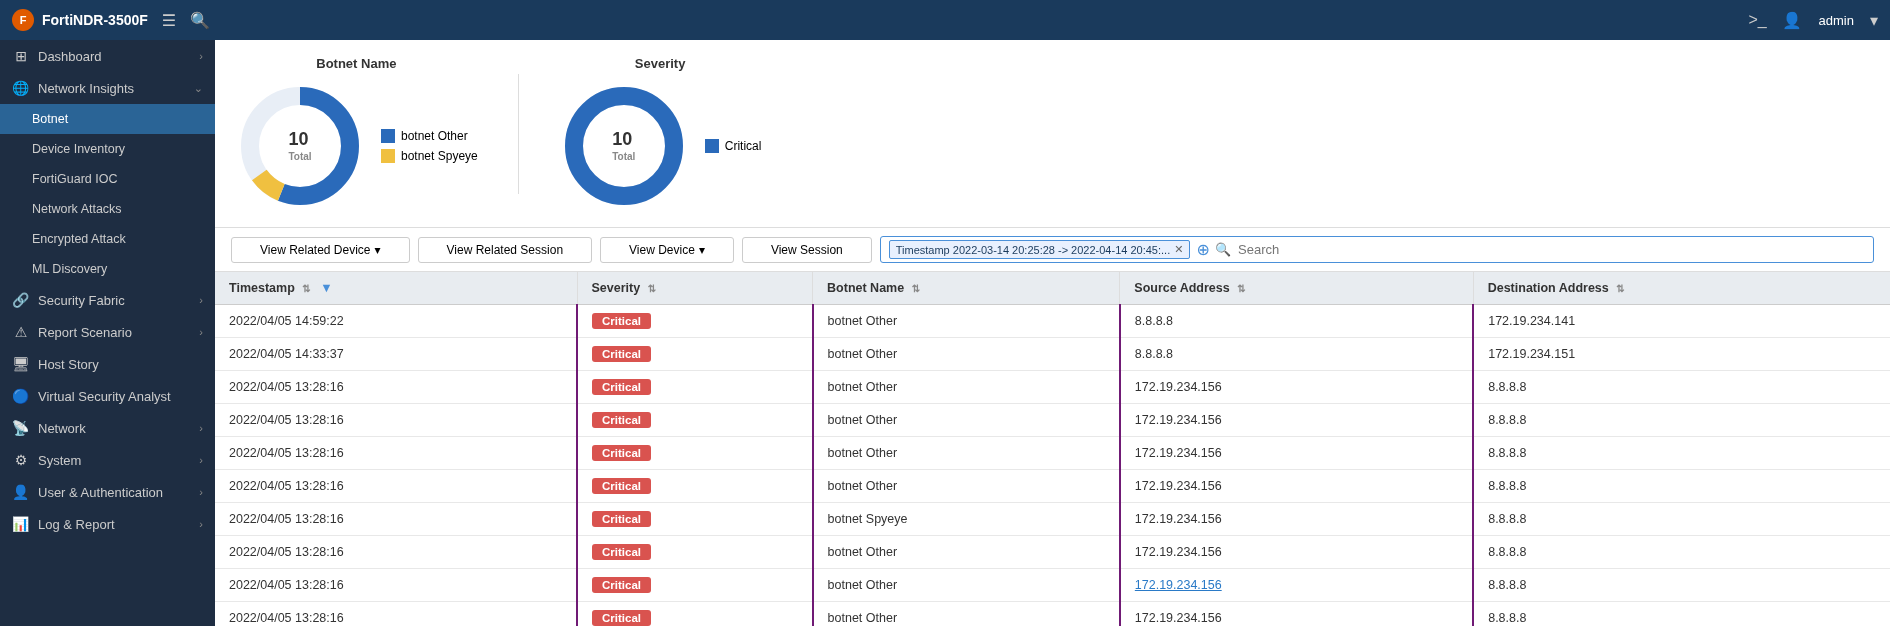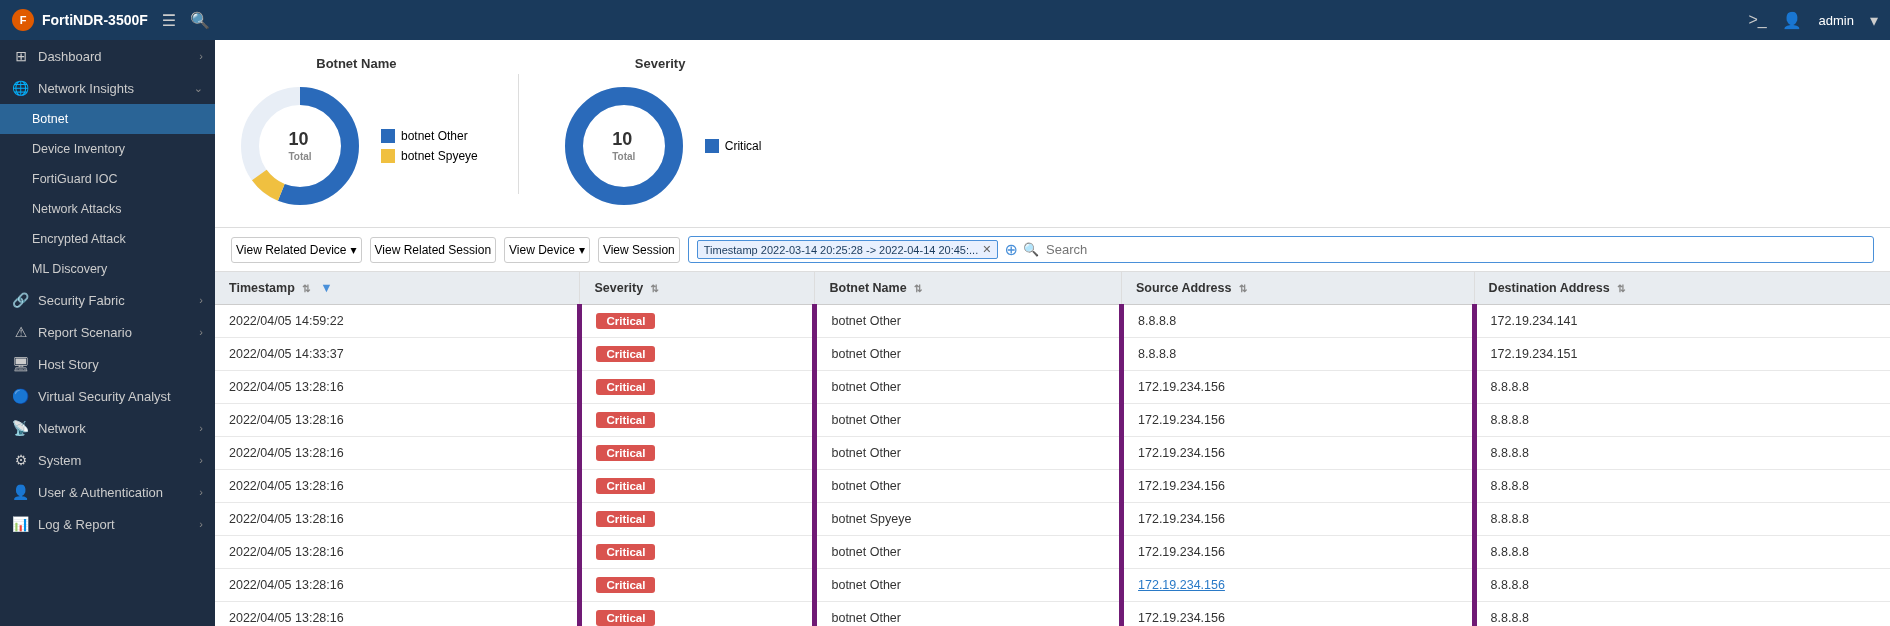--- a/index.html
+++ b/index.html
@@ -76,21 +76,21 @@
       border-bottom: 1px solid #ddd;
       padding: 8px 16px;
       display: flex;
       align-items: center;
       gap: 8px;
       flex-wrap: wrap;
     }
     .btn {
       background: white;
       border: 1px solid #ccc;
-      padding: 5px 4px;
+      padding: 5px 28px;
       cursor: pointer;
       border-radius: 3px;
       font-size: 12px;
       display: flex;
       align-items: center;
       gap: 4px;
     }
     .filter-bar {
       display: flex;
       align-items: center;
@@ -126,21 +126,21 @@
       padding: 9px 14px;
       text-align: left;
       font-weight: bold;
       color: #333;
       border-bottom: 1px solid #ccc;
       white-space: nowrap;
       border-right: 1px solid #ddd;
     }
     thead th:last-child { border-right: none; }
     tbody tr { border-bottom: 1px solid #e8e8e8; }
-    tbody td { padding: 8px 14px; color: #333; border-right: 5px solid #701a75; }
+    tbody td { padding: 8px 14px; color: #333; border-right: 2px solid #701a75; }
     tbody td:last-child { border-right: none; }
     .badge-critical {
       background: #d9534f;
       color: white;
       padding: 2px 10px;
       border-radius: 3px;
       font-size: 11.5px;
       font-weight: bold;
       display: inline-block;
     }

